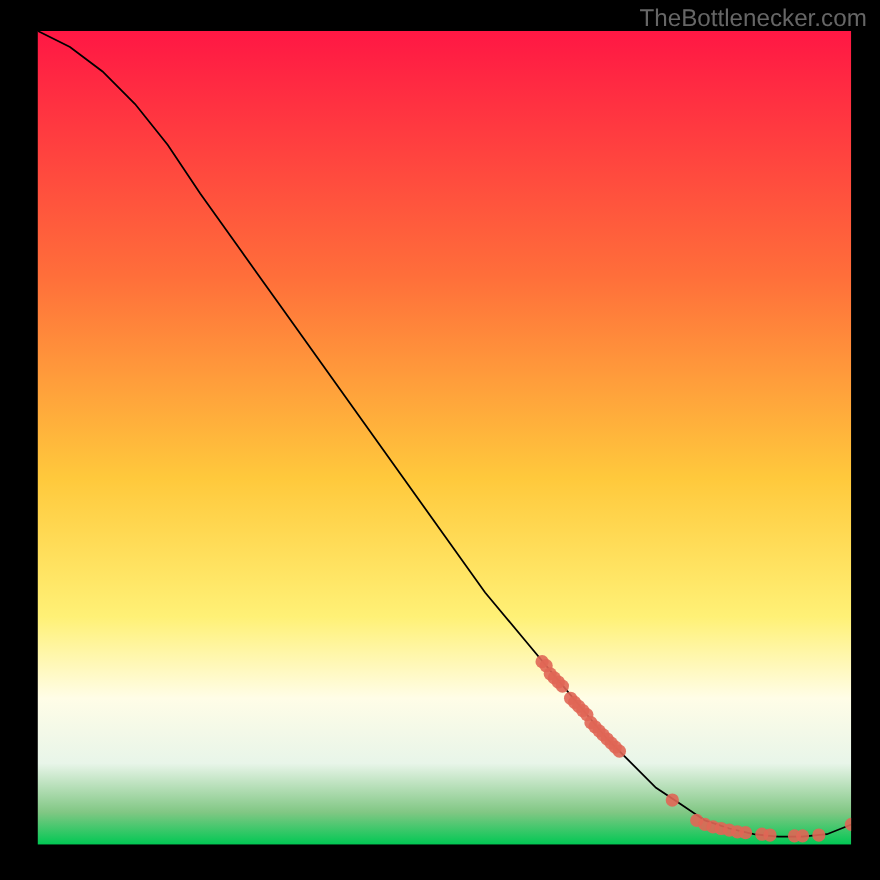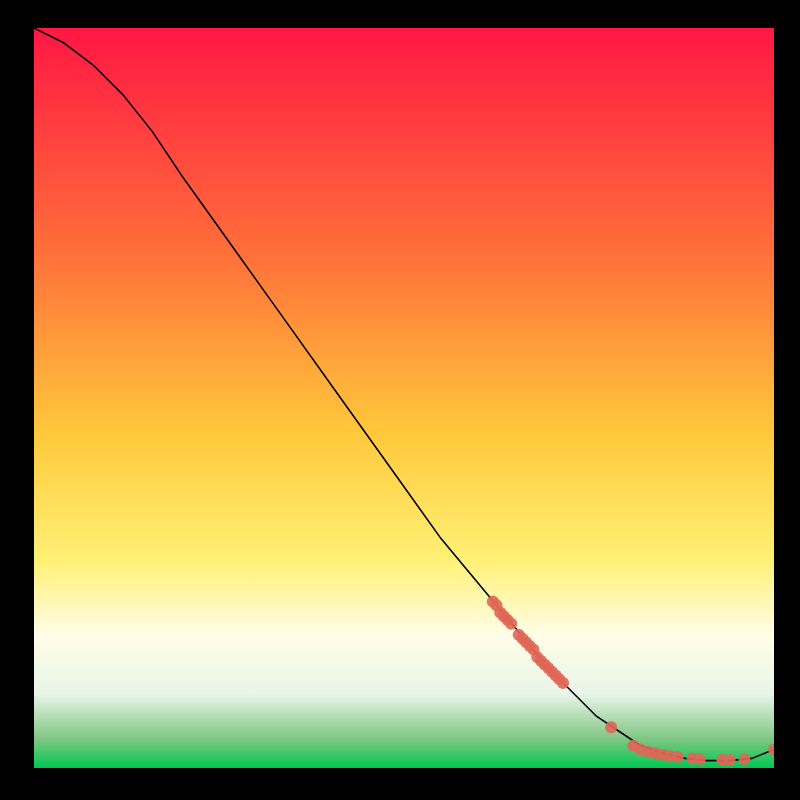--- a/index.html
+++ b/index.html
@@ -37,20 +37,21 @@
     overflow: hidden;
   }
   svg {
     display: block;
   }
 </style>
 </head>
 <body>
 
 <div class="container">
+  <div class="watermark">TheBottlenecker.com</div>
   <div class="plot-area">
     <svg id="chart-svg" width="740" height="740" viewBox="0 0 740 740">
         <defs>
           <linearGradient id="bg-grad" x1="0" y1="0" x2="0" y2="1">
             <stop offset="0%" stop-color="#ff1744"></stop>
             <stop offset="30%" stop-color="#ff6e3a"></stop>
             <stop offset="55%" stop-color="#ffc93c"></stop>
             <stop offset="72%" stop-color="#fff176"></stop>
             <stop offset="82%" stop-color="#fffde7"></stop>
             <stop offset="90%" stop-color="#e8f5e9"></stop>

